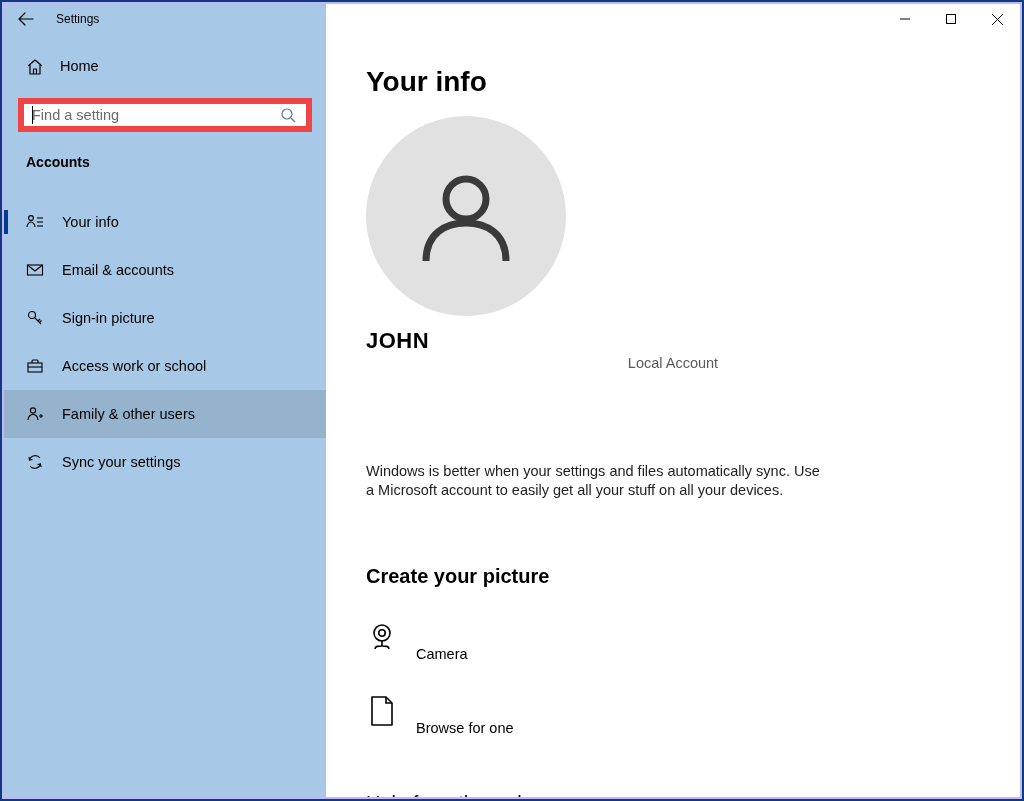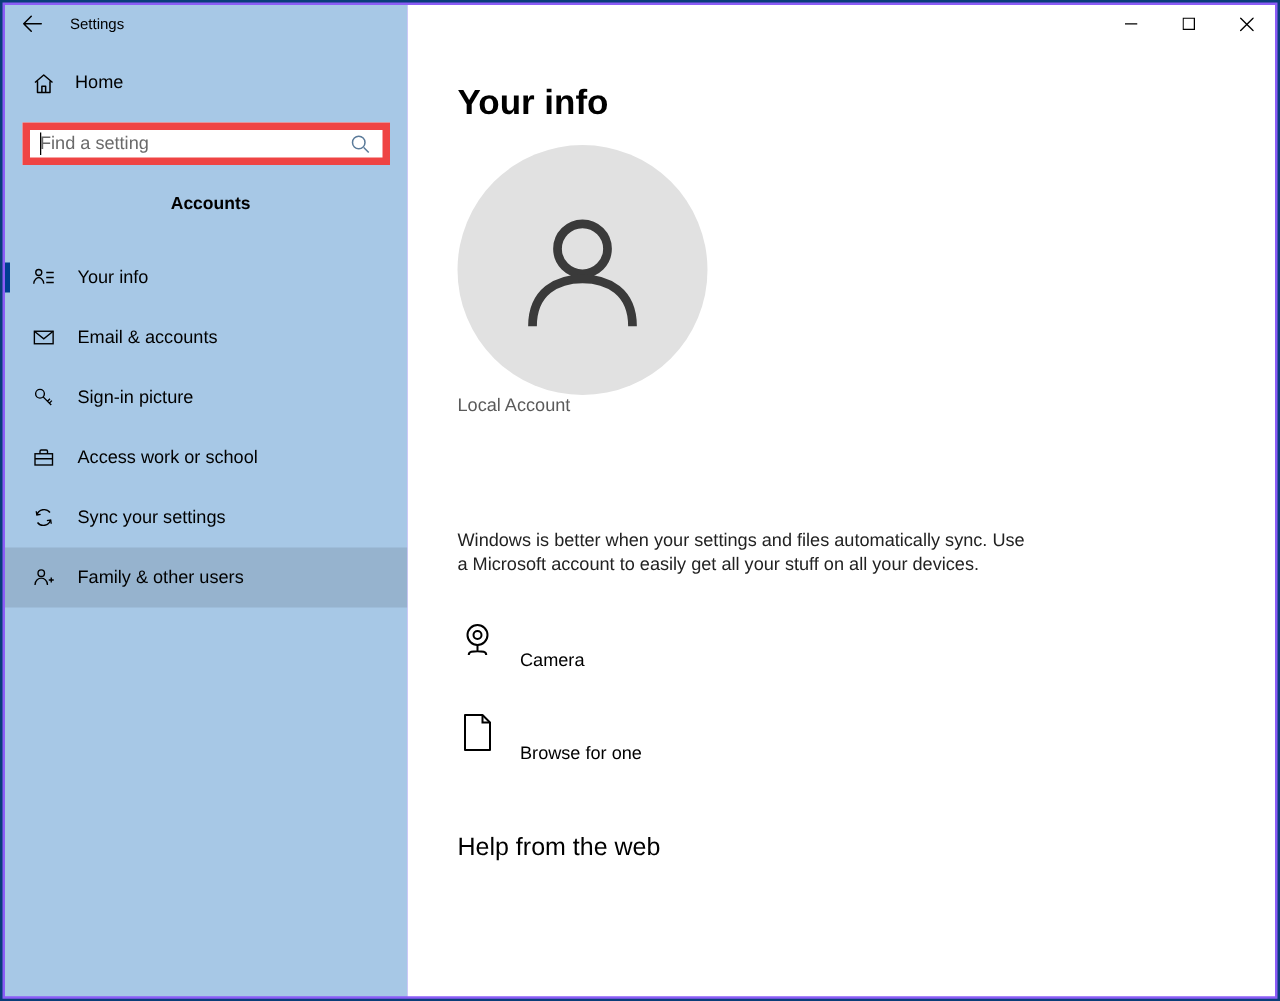--- a/index.html
+++ b/index.html
@@ -1,20 +1,20 @@
 <!DOCTYPE html>
 <html><head>
 <meta charset="utf-8">
 <style>
   * { box-sizing: border-box; margin: 0; padding: 0; font-family: "Segoe UI", Arial, sans-serif; }
   html, body { width: 1024px; height: 801px; overflow: hidden; }
   .window {
     width: 1024px; height: 801px;
     border: 2px solid #0a3d7a;
-    background: #8b5cf6;
+    background: #c4b5fd;
     display: flex;
     flex-direction: column;
     position: relative;
   }
   .back-btn { width: 16px; height: 16px; display:flex; align-items:center; justify-content:center; cursor:pointer; }
   .title-text { font-size: 12px; color:#000; }
   .win-btn { width:46px; height:32px; display:flex; align-items:center; justify-content:center; cursor:pointer; }
   
   .window-inner { position:absolute; inset:2px; display:flex; }
   .left-col { width:322px; background:#a7c8e6; display:flex; flex-direction:column; }
@@ -29,39 +29,39 @@
     display:flex; align-items:center; padding:0 8px;
     position:relative;
   }
   .search-box input {
     flex:1; border:0; outline:0; font-size:14.5px; color:#000;
     background:transparent;
   }
   .search-box input::placeholder { color:#6a6a6a; }
   .search-icon { position:absolute; right:10px; top:50%; transform:translateY(-50%); }
   .caret { width:1px; height:18px; background:#000; position:absolute; left:8px; }
-  .section-title { font-size:14px; font-weight:600; padding: 22px 15px 0 22px; text-align: center; }
+  .section-title { font-size:14px; font-weight:600; padding: 22px 15px 0 22px; }
   .nav { margin-top:28px; display:flex; flex-direction:column; }
   .nav-item {
     height:48px; display:flex; align-items:center; gap:18px;
     padding-left:22px; font-size:14.5px; cursor:pointer; position:relative;
   }
   .nav-item.selected::before {
     content:""; position:absolute; left:0; top:12px; bottom:12px; width:4px; background:#003e92;
   }
   .nav-item.hover { background: rgba(0,0,0,0.10); }
   .nav-item .icon-slot { width:18px; height:18px; display:flex; align-items:center; justify-content:center; }
   .content { padding: 32px 40px 0 40px; overflow:auto; flex:1; }
   h1.page-title { font-size:28px; font-weight:600; margin-bottom:18px; }
   .avatar {
     width:200px; height:200px; border-radius:50%; background:#e1e1e1;
     display:flex; align-items:center; justify-content:center;
   }
   .username { font-size:22px; font-weight:700; margin-top:12px; letter-spacing:0.5px; }
-  .subline { font-size:14.5px; color:#5a5a5a; line-height:1.35; }
+  .subline { font-size:14.5px; color:#5a5a5a; line-height:1.35;text-align:center; }
   .sync-blurb { font-size:14.5px; color:#222; margin-top:88px; max-width:460px; line-height:1.35; }
   .link { color:#0067c0; font-size:14.5px; margin-top:10px; display:inline-block; cursor:pointer; }
   h2.subhead { font-size:20px; font-weight:600; margin-top:64px; }
   .option-row { display:flex; align-items:center; gap:18px; margin-top:24px; cursor:pointer; }
   .option-row .oicon { width:32px; height:32px; display:flex; align-items:center; justify-content:center; }
   .option-row .olabel { font-size:14.5px;margin-top:34px; }
   h2.help-head { font-size:20px; font-weight:400; margin-top:56px; }
   svg { display:block; }
 </style>
 </head>
@@ -142,42 +142,42 @@
           <span class="icon-slot">
             <svg width="18" height="18" viewBox="0 0 18 18">
               <rect x="2" y="6" width="14" height="9" stroke="#000" stroke-width="1.1" fill="none"></rect>
               <path d="M6 6 V4 C6 3 7 3 7 3 H11 C11 3 12 3 12 4 V6" stroke="#000" stroke-width="1.1" fill="none"></path>
               <line x1="2" y1="10" x2="16" y2="10" stroke="#000" stroke-width="1.1"></line>
             </svg>
           </span>
           <span>Access work or school</span>
         </div>
 
+        <div class="nav-item hover">
+          <span class="icon-slot">
+            <svg width="18" height="18" viewBox="0 0 18 18">
+              <circle cx="7" cy="5.5" r="2.6" stroke="#000" stroke-width="1.1" fill="none"></circle>
+              <path d="M2 15 C2 11 5 9.5 7 9.5 C9 9.5 12 11 12 15" stroke="#000" stroke-width="1.1" fill="none"></path>
+              <line x1="13" y1="11" x2="17" y2="11" stroke="#000" stroke-width="1.1"></line>
+              <line x1="15" y1="9" x2="15" y2="13" stroke="#000" stroke-width="1.1"></line>
+            </svg>
+          </span>
+          <span>Family &amp; other users</span>
+        </div>
+
         <div class="nav-item">
           <span class="icon-slot">
             <svg width="18" height="18" viewBox="0 0 18 18">
               <path d="M14 5 A6 6 0 0 0 3.5 7" stroke="#000" stroke-width="1.1" fill="none"></path>
               <path d="M4 13 A6 6 0 0 0 14.5 11" stroke="#000" stroke-width="1.1" fill="none"></path>
               <path d="M3 4 L3.5 7 L6.5 6.5" stroke="#000" stroke-width="1.1" fill="none"></path>
               <path d="M15 14 L14.5 11 L11.5 11.5" stroke="#000" stroke-width="1.1" fill="none"></path>
             </svg>
           </span>
           <span>Sync your settings</span>
-        </div>
-
-        <div class="nav-item hover">
-          <span class="icon-slot">
-            <svg width="18" height="18" viewBox="0 0 18 18">
-              <circle cx="7" cy="5.5" r="2.6" stroke="#000" stroke-width="1.1" fill="none"></circle>
-              <path d="M2 15 C2 11 5 9.5 7 9.5 C9 9.5 12 11 12 15" stroke="#000" stroke-width="1.1" fill="none"></path>
-              <line x1="13" y1="11" x2="17" y2="11" stroke="#000" stroke-width="1.1"></line>
-              <line x1="15" y1="9" x2="15" y2="13" stroke="#000" stroke-width="1.1"></line>
-            </svg>
-          </span>
-          <span>Family &amp; other users</span>
         </div>
       </div>
     </div>
 
     <div class="right-col">
       <div class="right-titlebar">
         <div class="win-btn">
           <svg width="10" height="10" viewBox="0 0 10 10">
               <line x1="0" y1="5" x2="10" y2="5" stroke="#000" stroke-width="1"></line>
             </svg>
@@ -198,24 +198,26 @@
       <div class="content">
         <h1 class="page-title">Your info</h1>
 
         <div class="avatar">
           <svg width="110" height="110" viewBox="0 0 110 110">
             <circle cx="55" cy="38" r="20" stroke="#3a3a3a" stroke-width="7" fill="none"></circle>
             <path d="M15 100 C15 72 35 62 55 62 C75 62 95 72 95 100" stroke="#3a3a3a" stroke-width="7" fill="none"></path>
           </svg>
         </div>
 
+        <div class="username">JOHN</div>
         <div class="subline">Local Account</div>
 
         <div class="sync-blurb">Windows is better when your settings and files automatically sync. Use a Microsoft account to easily get all your stuff on all your devices.</div>
 
+        <h2 class="subhead">Create your picture</h2>
 
         <div class="option-row">
           <span class="oicon">
             <svg width="30" height="30" viewBox="0 0 30 30">
               <circle cx="15" cy="11" r="8" stroke="#000" stroke-width="1.6" fill="none"></circle>
               <circle cx="15" cy="11" r="3.2" stroke="#000" stroke-width="1.6" fill="none"></circle>
               <path d="M15 19 V24 M8 27 C8 24 11 24 15 24 C19 24 22 24 22 27" stroke="#000" stroke-width="1.6" fill="none"></path>
             </svg>
           </span>
           <span class="olabel">Camera</span>

